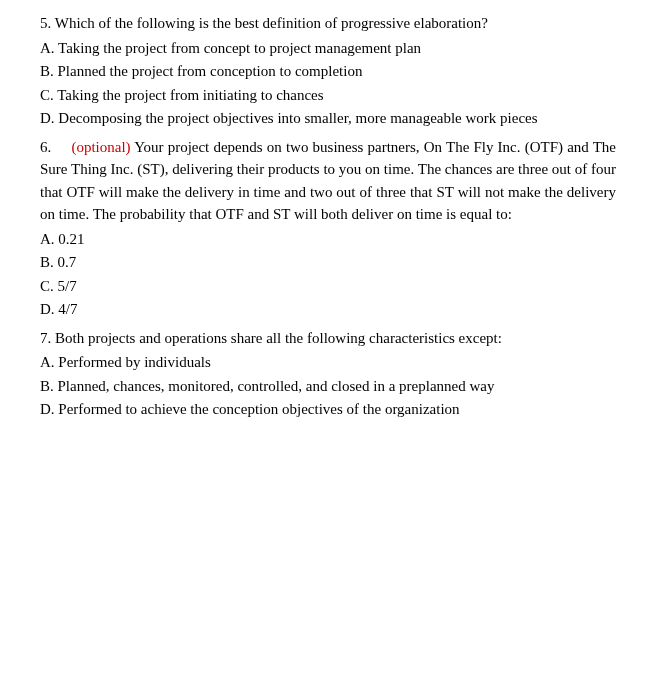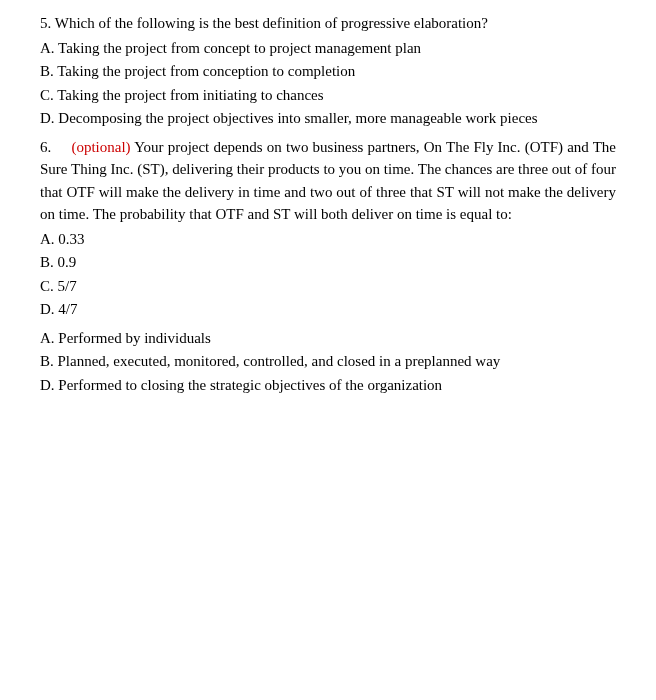--- a/index.html
+++ b/index.html
@@ -40,53 +40,56 @@
 <div>
 
   <div class="question-block">
     <div class="question-text">
       <span>5.</span><span> Which of the following is the best definition of progressive elaboration?</span>
     </div>
     <div class="option">
       <span>A.</span><span>  Taking the project from concept to project management plan</span>
     </div>
     <div class="option">
-      <span>B.</span><span> Taking the project from conception to completion</span>
+      <span>B.</span><span> Planned the project from conception to completion</span>
     </div>
     <div class="option">
       <span>C.</span><span> Taking the project from initiating to chances</span>
     </div>
     <div class="option">
       <span>D.</span><span> Decomposing the project objectives into smaller, more manageable work pieces</span>
     </div>
   </div>
 
   <div class="question-block">
     <div class="question-text">
       <span>6.</span> <span class="optional-label">(optional)</span><span> Your project depends on two business partners, On The Fly Inc. (OTF) and The Sure Thing Inc. (ST), delivering their products to you on time. The chances are three out of four that OTF will make the delivery in time and two out of three that ST will not make the delivery on time. The probability that OTF and ST will both deliver on time is equal to:</span>
     </div>
     <div class="option">
-      <span>A.</span><span> 0.33</span>
+      <span>A.</span><span> 0.21</span>
     </div>
     <div class="option">
-      <span>B.</span><span> 0.9</span>
+      <span>B.</span><span> 0.7</span>
     </div>
     <div class="option">
       <span>C.</span><span> 5/7</span>
     </div>
     <div class="option">
       <span>D.</span><span> 4/7</span>
     </div>
   </div>
 
   <div class="question-block">
+    <div class="question-text">
+      <span>7.</span><span> Both projects and operations share all the following characteristics except:</span>
+    </div>
     <div class="option">
       <span>A.</span><span> Performed by individuals</span>
     </div>
     <div class="option">
-      <span>B.</span><span> Planned, executed, monitored, controlled, and closed in a preplanned way</span>
+      <span>B.</span><span> Planned, chances, monitored, controlled, and closed in a preplanned way</span>
     </div>
     <div class="option">
-      <span>D.</span><span> Performed to closing the strategic objectives of the organization</span>
+      <span>D.</span><span> Performed to achieve the conception objectives of the organization</span>
     </div>
   </div>
 
 </div>
 
 </body></html>

